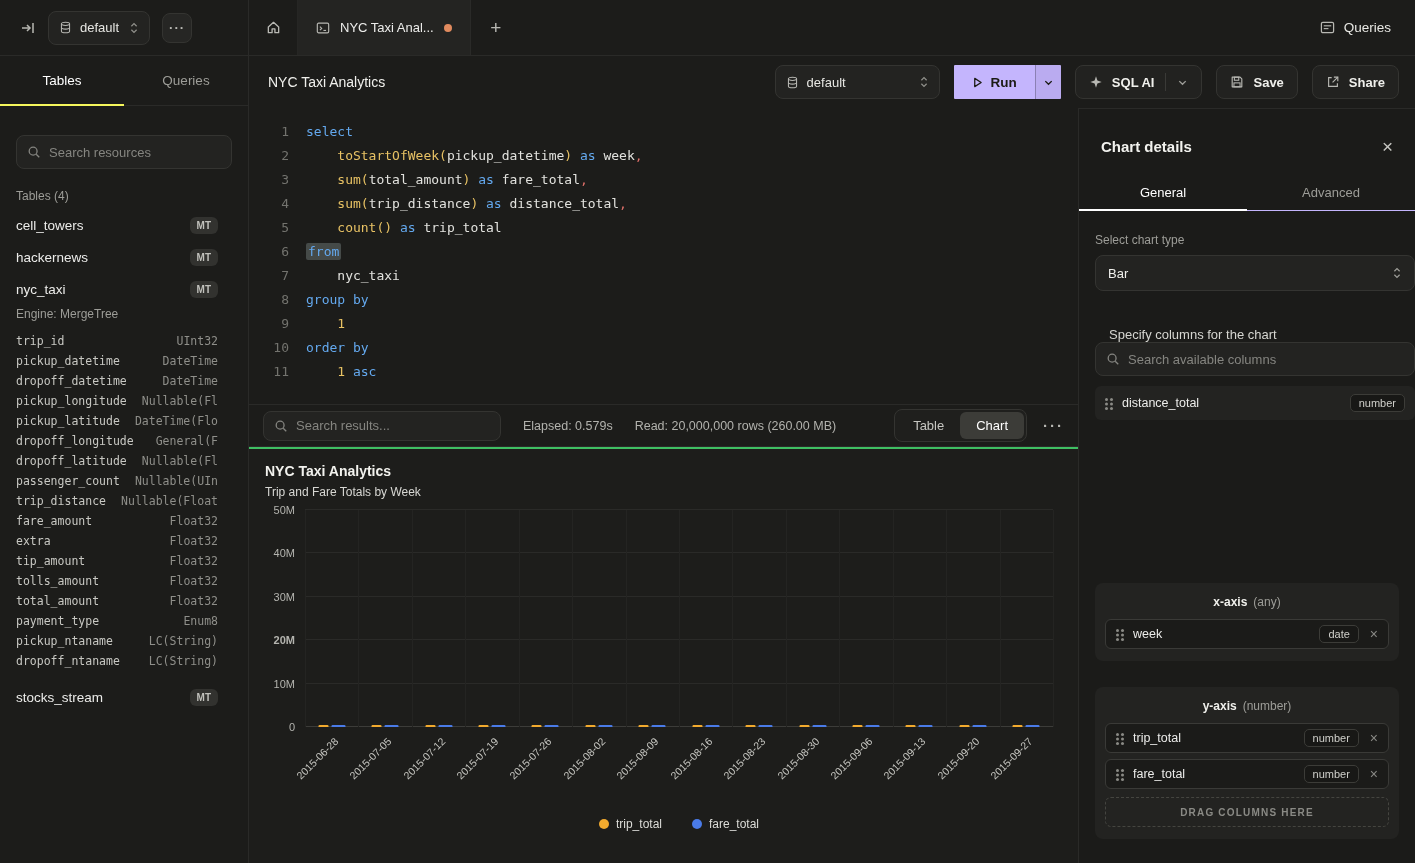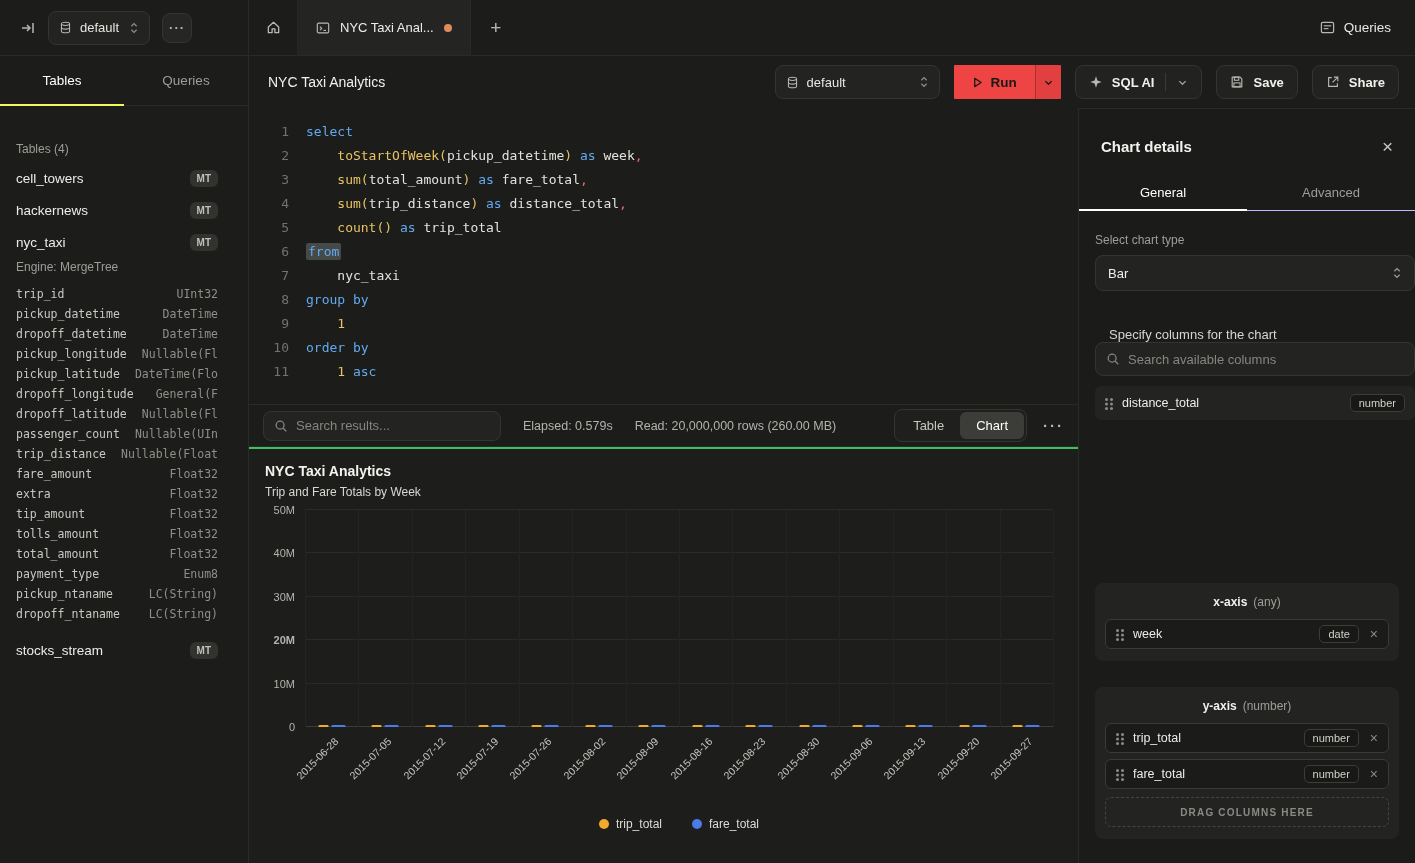--- a/index.html
+++ b/index.html
@@ -47,21 +47,21 @@
 
   
   .main-header{position:absolute;left:249px;top:56px;right:0;height:52px;display:flex;align-items:center;padding:0 16px 0 19px}
   .page-title{font-size:14px;font-weight:500;color:#f0f0ec}
   .header-controls{margin-left:auto;display:flex;align-items:center;gap:14px}
   .hdr-db{width:165px;justify-content:space-between}
   .hdr-db .left{display:flex;align-items:center;gap:8px}
   .btn-dark{height:34px;display:flex;align-items:center;gap:9px;background:#222220;border:1px solid #343431;border-radius:8px;padding:0 13px;color:#f0f0ec;font-weight:bold;font-size:13px;cursor:pointer}
   .btn-dark .vdiv{width:1px;height:18px;background:#3a3a37;margin:0 2px}
   .btn-dark .chev{color:#9d9d98}
-  .run-btn{height:34px;display:flex;align-items:stretch;background:#ef4444;border-radius:1px;overflow:hidden;cursor:pointer}
+  .run-btn{height:34px;display:flex;align-items:stretch;background:#c4b5fd;border-radius:1px;overflow:hidden;cursor:pointer}
   .run-main{display:flex;align-items:center;gap:8px;padding:0 18px;color:#1b1b14;font-weight:bold;font-size:13.5px}
   .run-caret{width:26px;display:flex;align-items:center;justify-content:center;border-left:1px solid rgba(0,0,0,.25);color:#1b1b14;background:rgba(0,0,0,.05)}
 
   
   .editor{position:absolute;left:249px;top:108px;width:829px;height:296px;cursor:text}
   .editor-scroll{display:flex;padding:12px 0 0 14px}
   .gutter{flex:none;width:26px;text-align:right;color:#73736e;font:13px/24px "DejaVu Sans Mono",monospace;margin-right:17px}
   .code{font:13px/24px "DejaVu Sans Mono",monospace}
   .code-line{height:24px;white-space:pre}
   .tok-kw{color:#64a9ef}
@@ -197,20 +197,29 @@
     </div>
   </div>
 </header>
 
 <aside class="sidebar">
   <div class="side-tabs">
     <div class="side-tab active">Tables</div>
     <div class="side-tab">Queries</div>
   </div>
   <div class="side-content">
+    <div class="search-box side-search">
+      <span>
+          <svg viewBox="0 0 16 16" width="14" height="14">
+            <circle cx="7" cy="7" r="4.5" fill="none" stroke="currentColor" stroke-width="1.5"></circle>
+            <line x1="10.5" y1="10.5" x2="14" y2="14" stroke="currentColor" stroke-width="1.5"></line>
+          </svg>
+        </span>
+      <input placeholder="Search resources" style="">
+    </div>
     <div class="section-label">Tables (4)</div>
     <div class="tables-list">
         <div class="tbl-row">
           <span class="tbl-name">cell_towers</span>
           <span class="mt-badge">MT</span>
         </div>
         <div class="tbl-row">
           <span class="tbl-name">hackernews</span>
           <span class="mt-badge">MT</span>
         </div>

